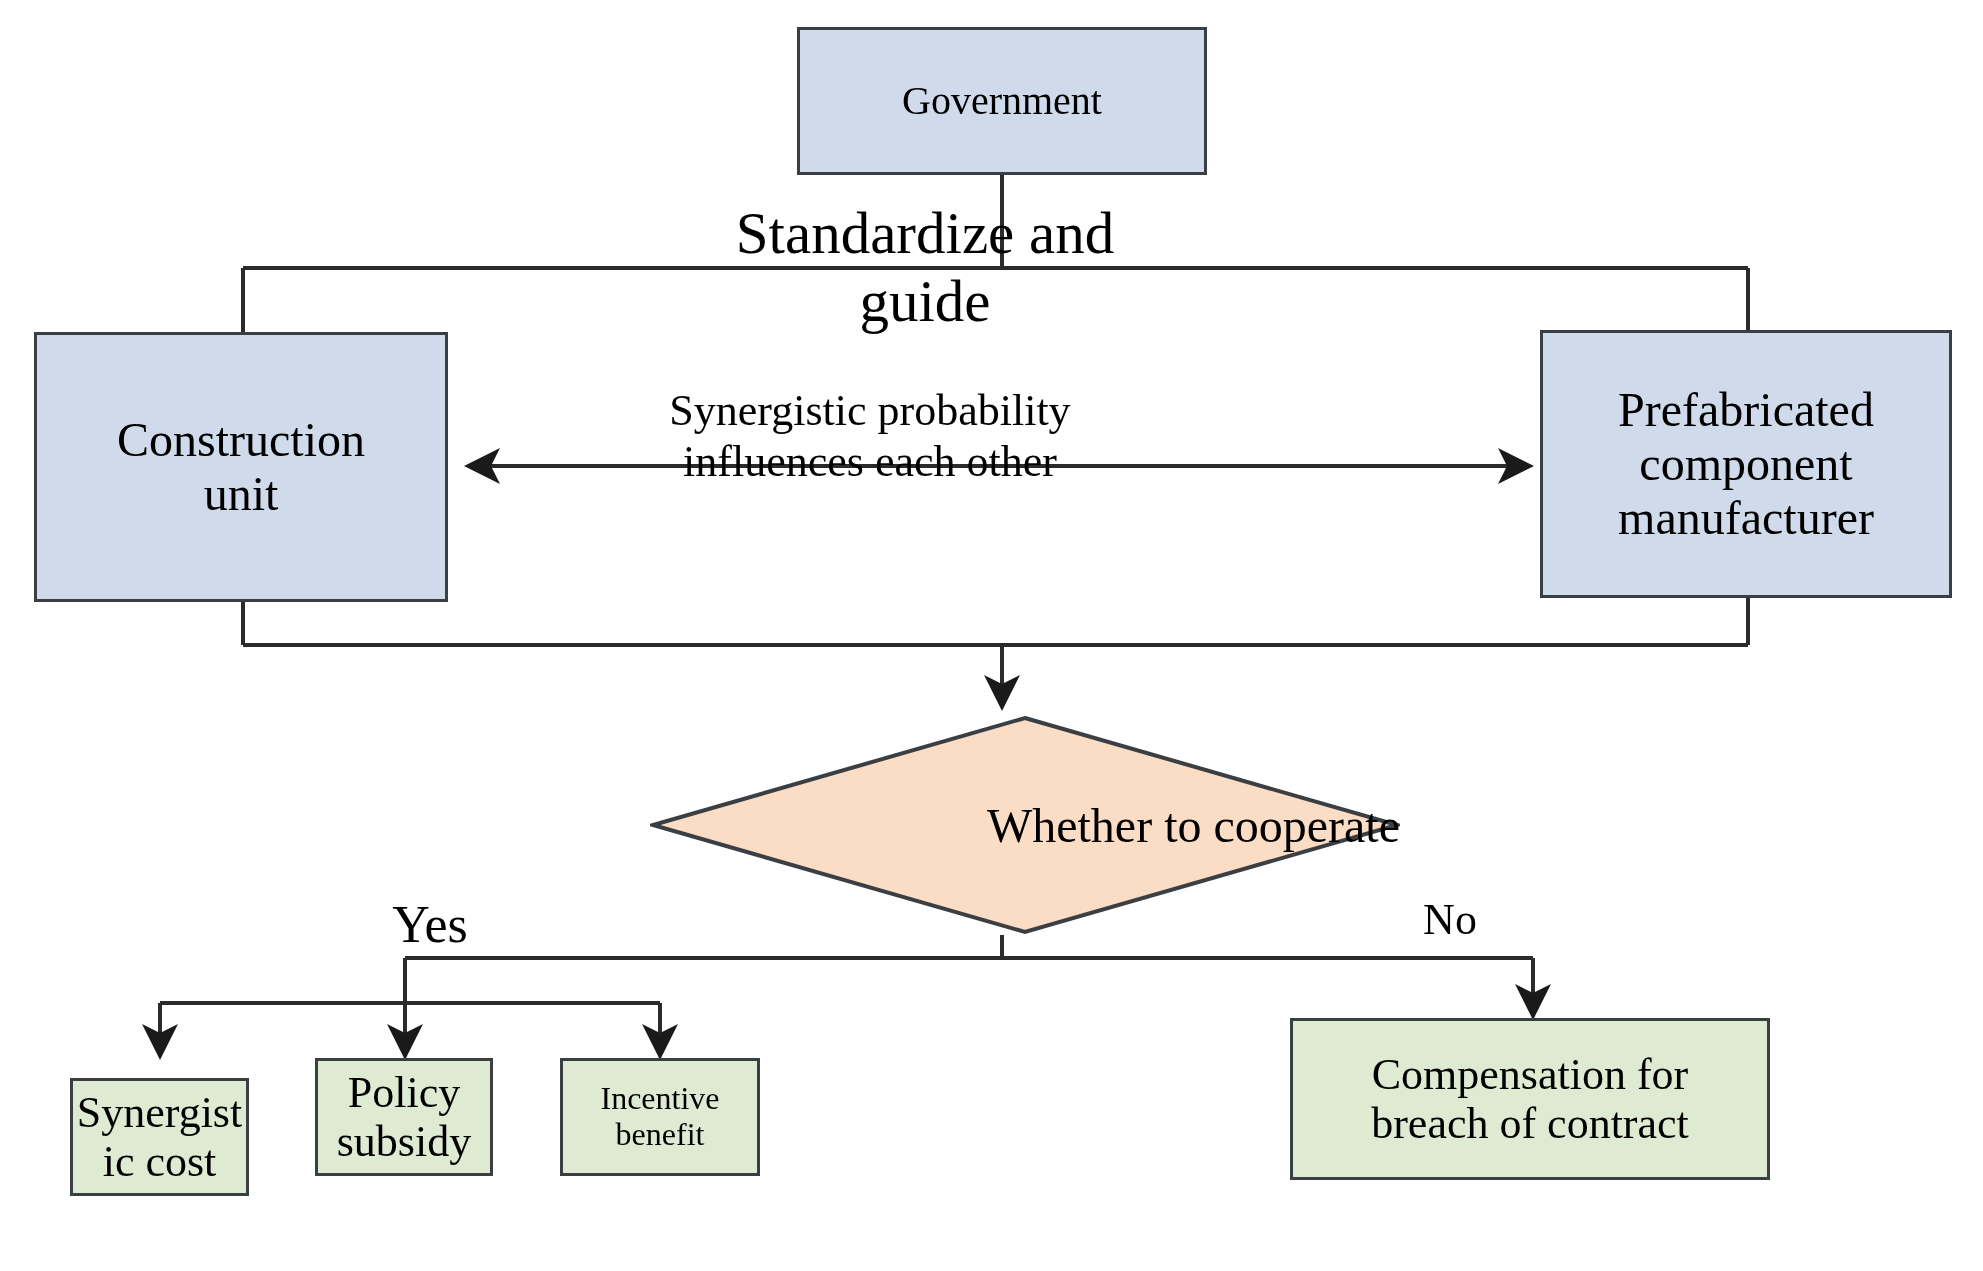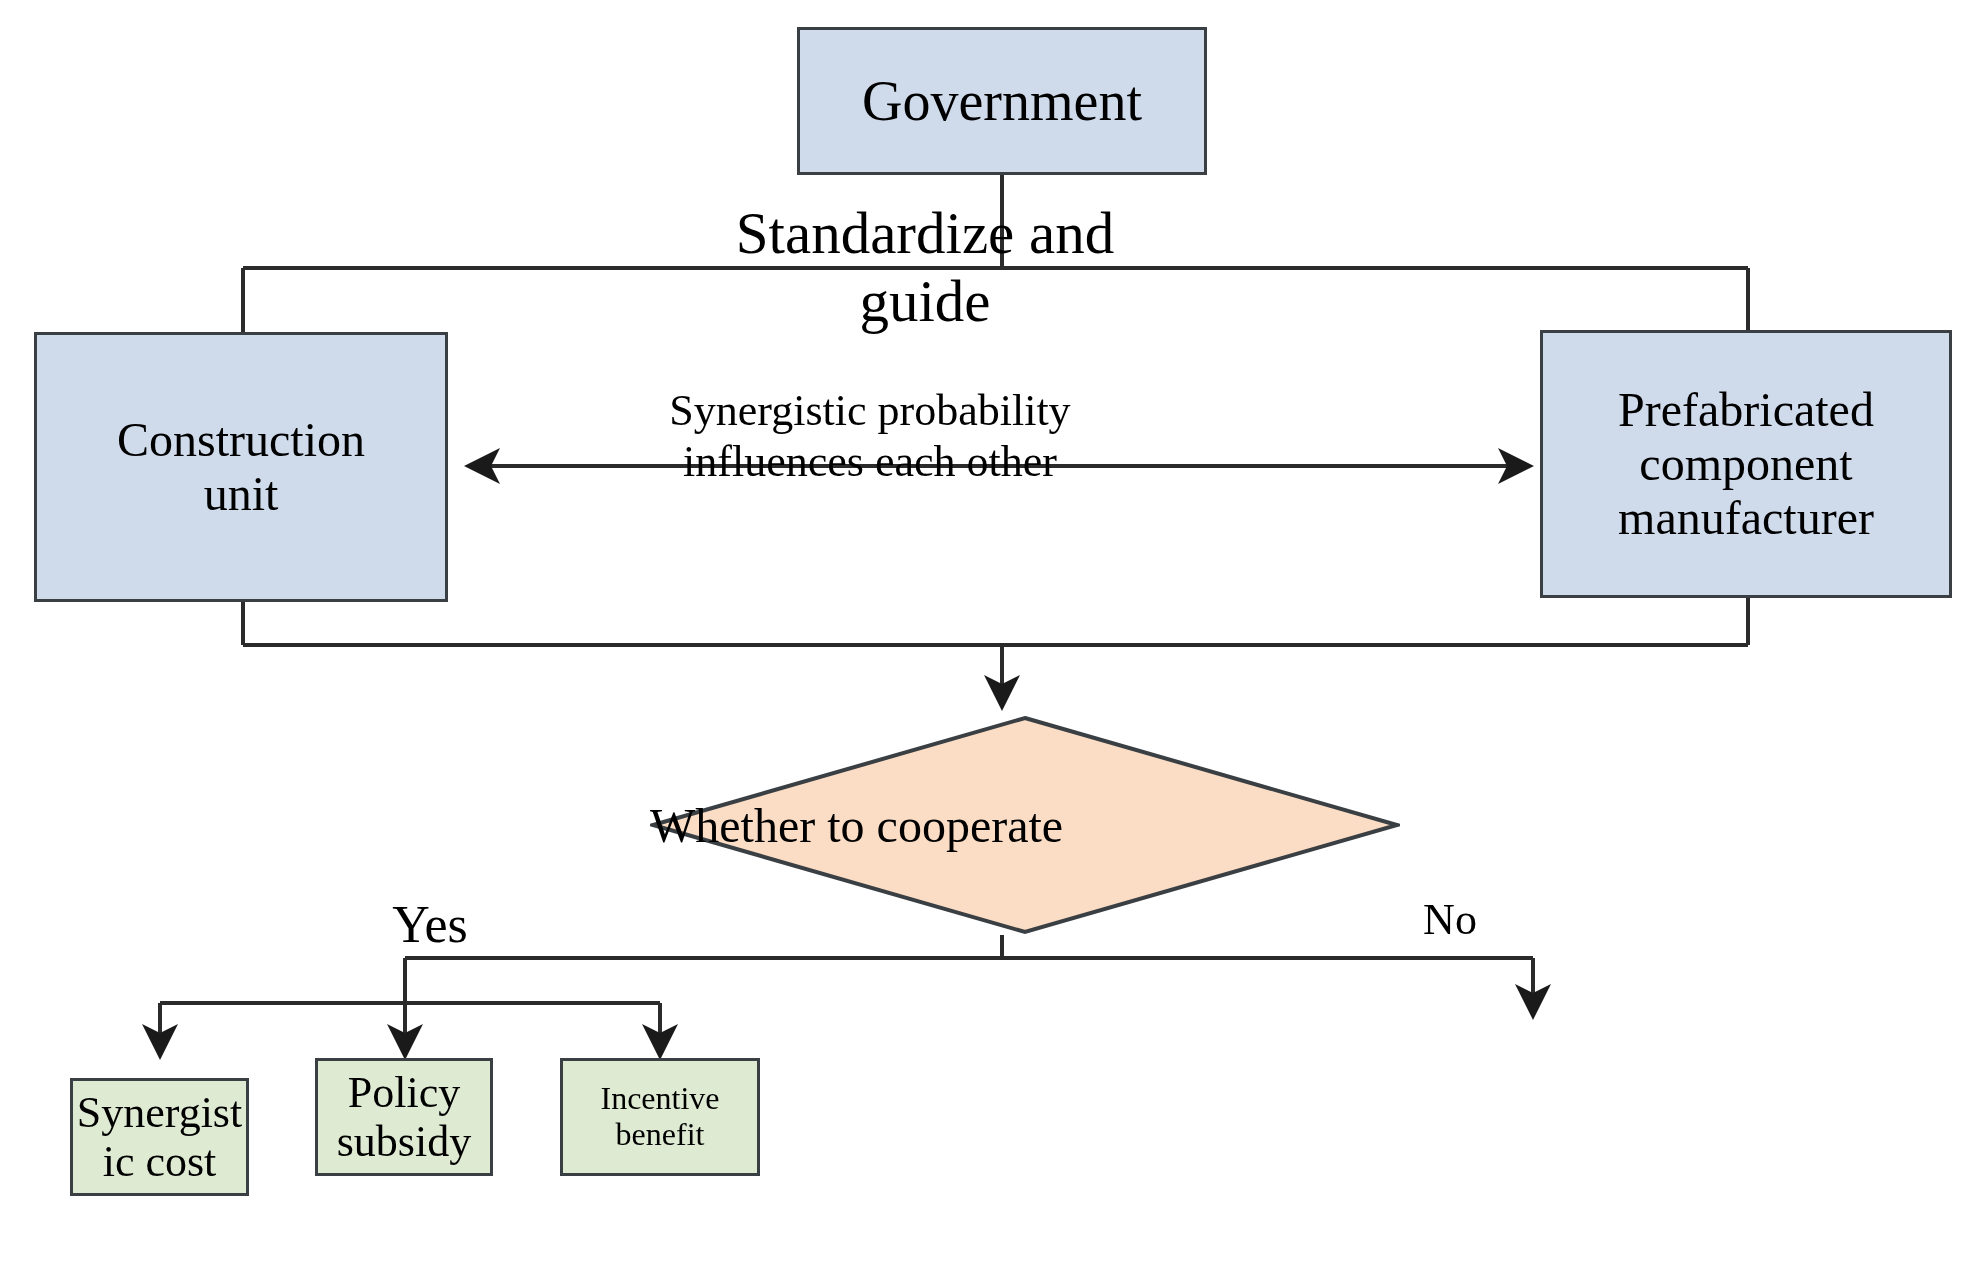--- a/index.html
+++ b/index.html
@@ -62,26 +62,26 @@
     z-index: 3;
   }
   .diamond-text {
     position: absolute;
     left: 0;
     top: 0;
     width: 100%;
     height: 100%;
     display: flex;
     align-items: center;
-    justify-content: flex-start;
+    justify-content: flex-end;
     text-align: center;
   }
 
   
-  #node-government   { left: 797px;  top: 27px;   width: 410px; height: 148px; font-size: 56px; }
+  #node-government   { left: 797px;  top: 27px;   width: 410px; height: 148px; font-size: 40px; }
   #node-construction { left: 34px;   top: 332px;  width: 414px; height: 270px; font-size: 48px; }
   #node-prefab       { left: 1540px; top: 330px;  width: 412px; height: 268px; font-size: 48px; }
 
   #node-synergistic  { left: 70px;   top: 1058px; width: 179px; height: 118px; font-size: 44px; margin-top: 20px; }
   #node-policy       { left: 315px;  top: 1058px; width: 178px; height: 118px; font-size: 44px; }
   #node-incentive    { left: 560px;  top: 1058px; width: 200px; height: 118px; font-size: 32px; }
   #node-compensation { left: 1290px; top: 1018px; width: 480px; height: 162px; font-size: 44px; }
 
   #label-standardize { left: 690px;  top: 200px;  width: 470px; font-size: 59px; }
   #label-synergy     { left: 580px;  top: 386px;  width: 580px; font-size: 44px; }
@@ -171,20 +171,24 @@
   <div class="node node-green" id="node-policy">
     <span>Policy
 subsidy</span>
   </div>
 
   <div class="node node-green" id="node-incentive">
     <span>Incentive
 benefit</span>
   </div>
 
+  <div class="node node-green" id="node-compensation">
+    <span>Compensation for
+breach of contract</span>
+  </div>
 
   <div class="edge-label" id="label-standardize">Standardize and guide</div>
 
   <div class="edge-label" id="label-synergy">Synergistic probability
 influences each other</div>
 
   <div class="edge-label" id="label-yes">Yes</div>
 
   <div class="edge-label" id="label-no">No</div>
 

